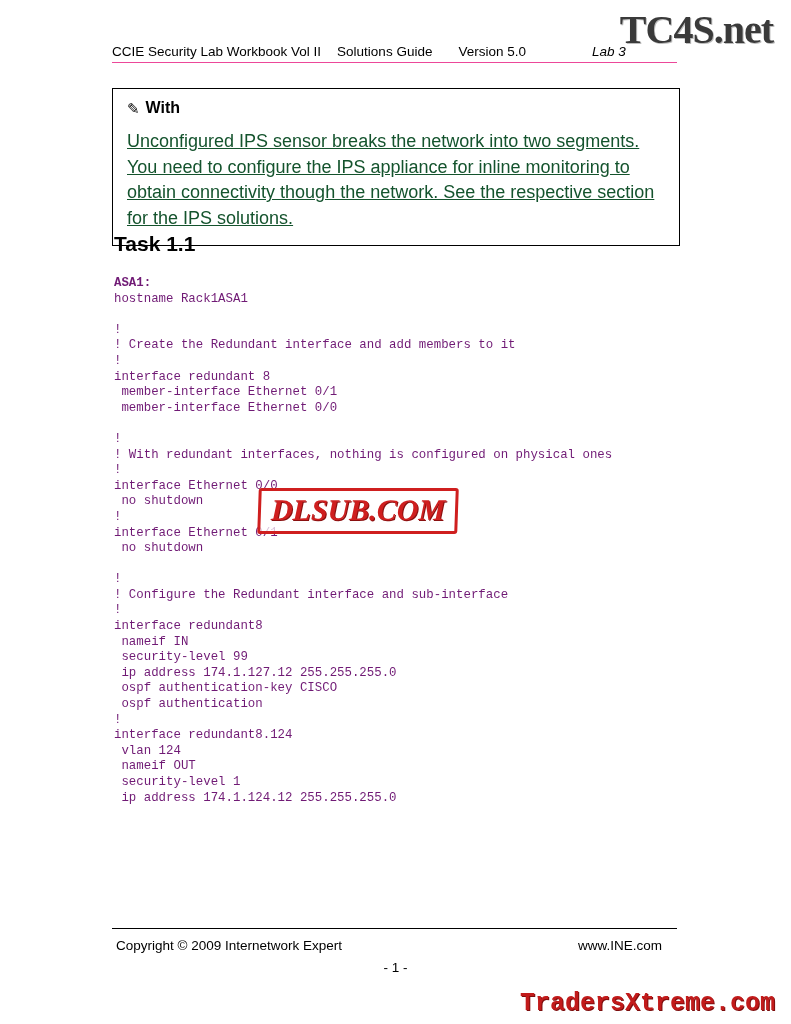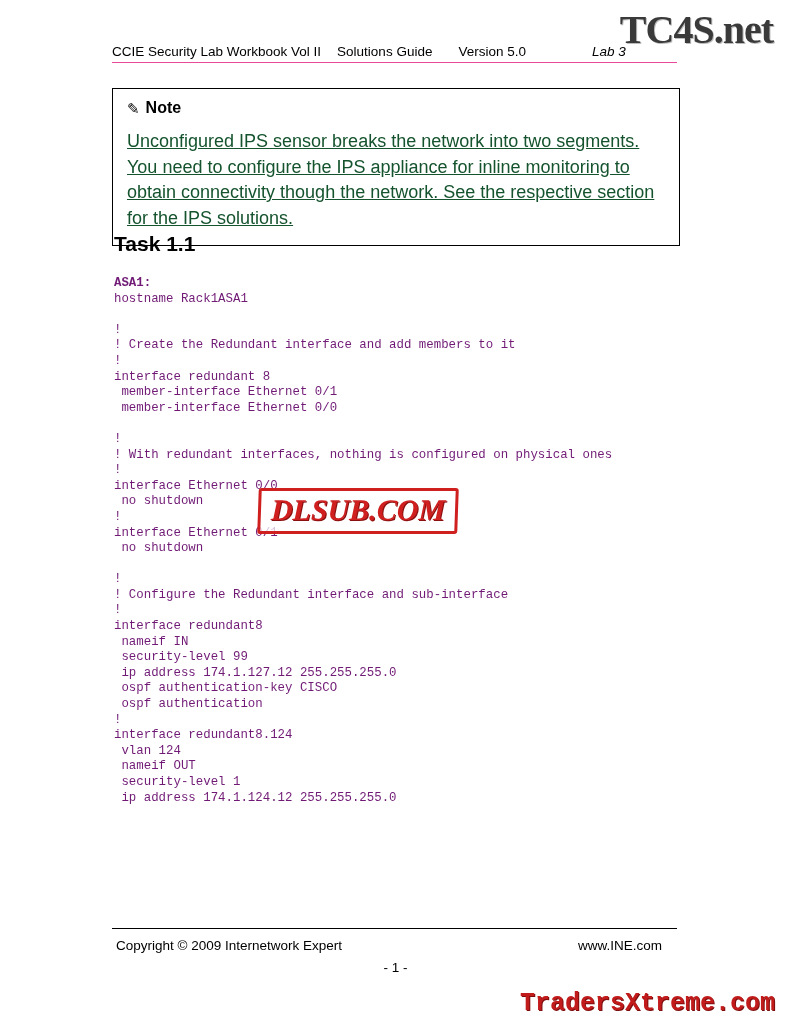--- a/index.html
+++ b/index.html
@@ -189,21 +189,21 @@
   <div class="header">
     <span class="h-title">CCIE Security Lab Workbook Vol II</span>
     <span class="h-guide">Solutions Guide</span>
     <span class="h-version">Version 5.0</span>
     <span class="h-lab">Lab 3</span>
   </div>
 
   <div class="note-box">
     <div class="note-head">
       <span class="note-pencil">✎</span>
-      <span class="note-label">Note</span>
+      <span class="note-label">With</span>
     </div>
     <div class="note-body">Unconfigured IPS sensor breaks the network into two segments. You need to configure the IPS appliance for inline monitoring to obtain connectivity though the network. See the respective section for the IPS solutions.</div>
   </div>
 
   <div class="task-title">Task 1.1</div>
 
   <div class="code"><span class="hostline">ASA1:</span>
 <span>hostname Rack1ASA1
 
 !

